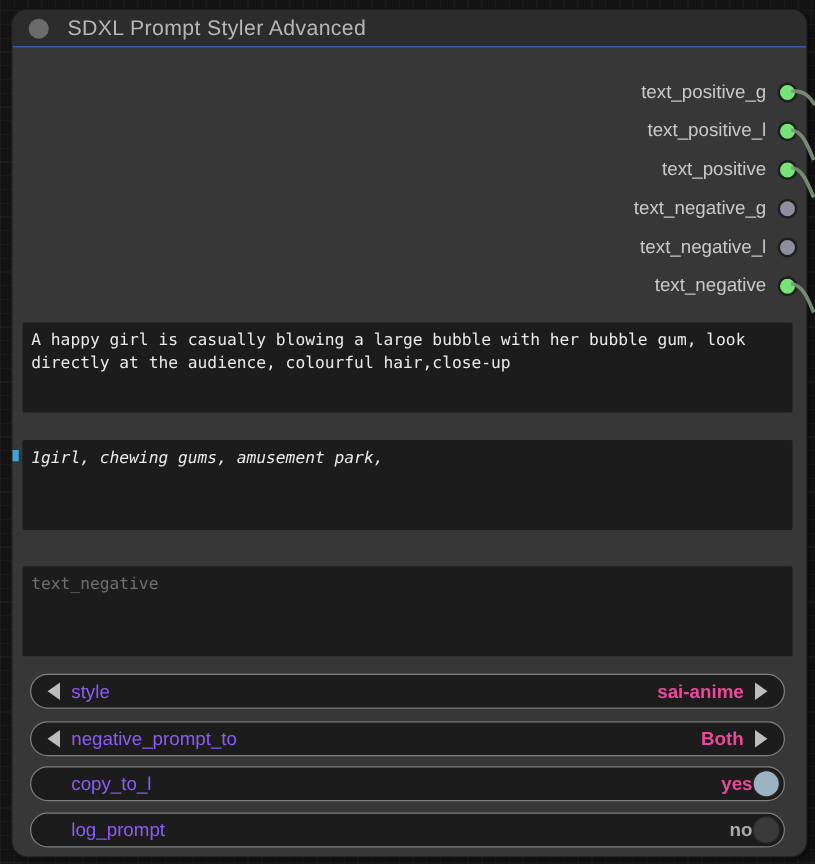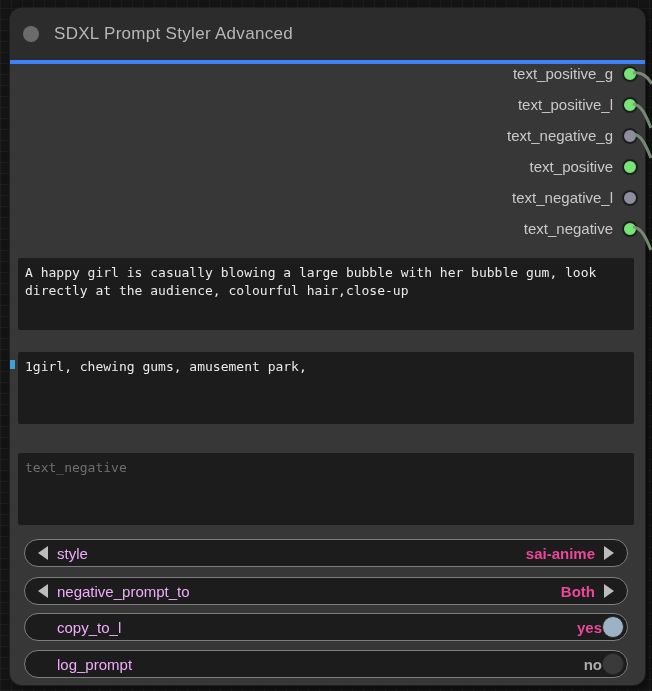--- a/index.html
+++ b/index.html
@@ -10,22 +10,22 @@
       repeating-linear-gradient(90deg, rgba(255,255,255,0.035) 0 1px, transparent 1px 11px),
       #141414;
     font-family:"Liberation Sans", sans-serif;
   }
   .node{
     position:absolute;left:10px;top:8px;width:635px;height:677px;
     background:#373737;border-radius:12px;
     box-shadow:0 0 0 1px #1f1f1f, 4px 4px 10px rgba(0,0,0,.55);
   }
   .titlebar{
-    height:56px;background:#2c2c2c;border-radius:12px 12px 0 0;
-    border-bottom:4px solid #3b82f6;
+    height:30px;background:#2c2c2c;border-radius:12px 12px 0 0;
+    border-bottom:1px solid #3b82f6;
     display:flex;align-items:center;padding-left:13px;box-sizing:border-box;
   }
   .collapse-dot{
     width:16px;height:16px;border-radius:50%;background:#6b6b6b;
     margin-right:15px;flex:0 0 auto;
   }
   .title-text{color:#b7b7b7;font-size:17px;letter-spacing:.3px;}
   
   .ports{position:absolute;top:50px;right:0;left:0;}
   .port-row{
@@ -41,32 +41,32 @@
   .wires{position:absolute;top:0;left:0;width:652px;height:691px;pointer-events:none;}
   .wires path{stroke:#7e947c;stroke-width:3;fill:none;opacity:.9;}
   
   textarea{
     position:absolute;left:8px;width:616px;height:72px;box-sizing:border-box;
     background:#1c1c1c;color:#eaeaea;border:none;border-radius:2px;resize:none;
     font-family:"DejaVu Sans Mono", monospace;font-size:13px;line-height:1.4;
     padding:6px 7px;outline:none;overflow:hidden;
   }
   textarea::placeholder{color:#6f6f6f;}
-  .ta1{top:250px;} .ta2{top:344px;} .ta3{top:445px;}
+  .ta1{top:250px;} .ta2{top:344px;font-style:italic;} .ta3{top:445px;}
   
   .widget{
     position:absolute;left:14px;width:604px;height:28px;box-sizing:border-box;
     background:#1c1c1c;border:1px solid #7e7e7e;border-radius:14px;
     display:flex;align-items:center;
   }
   .w1{top:531px;} .w2{top:569px;} .w3{top:605px;} .w4{top:642px;}
   .arrow-left,.arrow-right{width:0;height:0;border-top:7px solid transparent;border-bottom:7px solid transparent;flex:0 0 auto;}
   .arrow-left{border-right:10px solid #bdbdbd;margin-left:13px;}
   .arrow-right{border-left:10px solid #bdbdbd;margin-right:13px;}
-  .widget-label{color:#f0abfc;font-size:15px;margin-left:9px;flex:1 1 auto;text-align:left;}
+  .widget-label{color:#8b5cf6;font-size:15px;margin-left:9px;flex:1 1 auto;text-align:left;}
   .toggle .widget-label{margin-left:32px;}
   .widget-value{color:#ec4899;font-size:15px;font-weight:bold;margin-right:9px;}
   .toggle .widget-value{margin-right:0;}
   .value-off{color:#ababab;font-weight:bold;}
   .toggle-knob{
     width:22px;height:22px;border-radius:50%;margin-right:3px;flex:0 0 auto;
     box-sizing:border-box;border:1px solid #2a2a2a;
   }
   
   .input-marker{position:absolute;left:0;top:352px;width:5px;height:9px;background:#3fa2d6;}
@@ -86,26 +86,26 @@
     <div class="ports">
       <div class="port-row">
         <span class="port-label">text_positive_g</span>
         <span class="port-dot" style="background: rgb(119, 228, 119);"></span>
       </div>
       <div class="port-row">
         <span class="port-label">text_positive_l</span>
         <span class="port-dot" style="background: rgb(119, 228, 119);"></span>
       </div>
       <div class="port-row">
+        <span class="port-label">text_positive</span>
+        <span class="port-dot" style="background: rgb(119, 228, 119);"></span>
+      </div>
+      <div class="port-row">
         <span class="port-label">text_negative_g</span>
         <span class="port-dot" style="background: rgb(141, 141, 158);"></span>
-      </div>
-      <div class="port-row">
-        <span class="port-label">text_positive</span>
-        <span class="port-dot" style="background: rgb(119, 228, 119);"></span>
       </div>
       <div class="port-row">
         <span class="port-label">text_negative_l</span>
         <span class="port-dot" style="background: rgb(141, 141, 158);"></span>
       </div>
       <div class="port-row">
         <span class="port-label">text_negative</span>
         <span class="port-dot" style="background: rgb(119, 228, 119);"></span>
       </div>
     </div>

